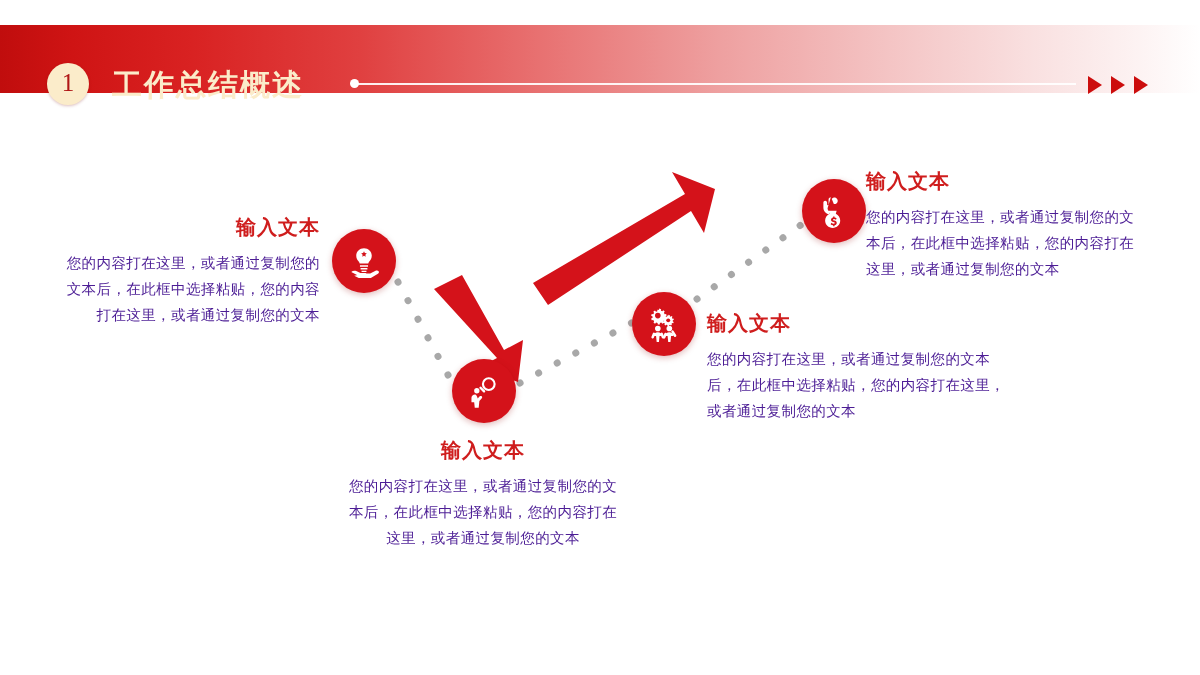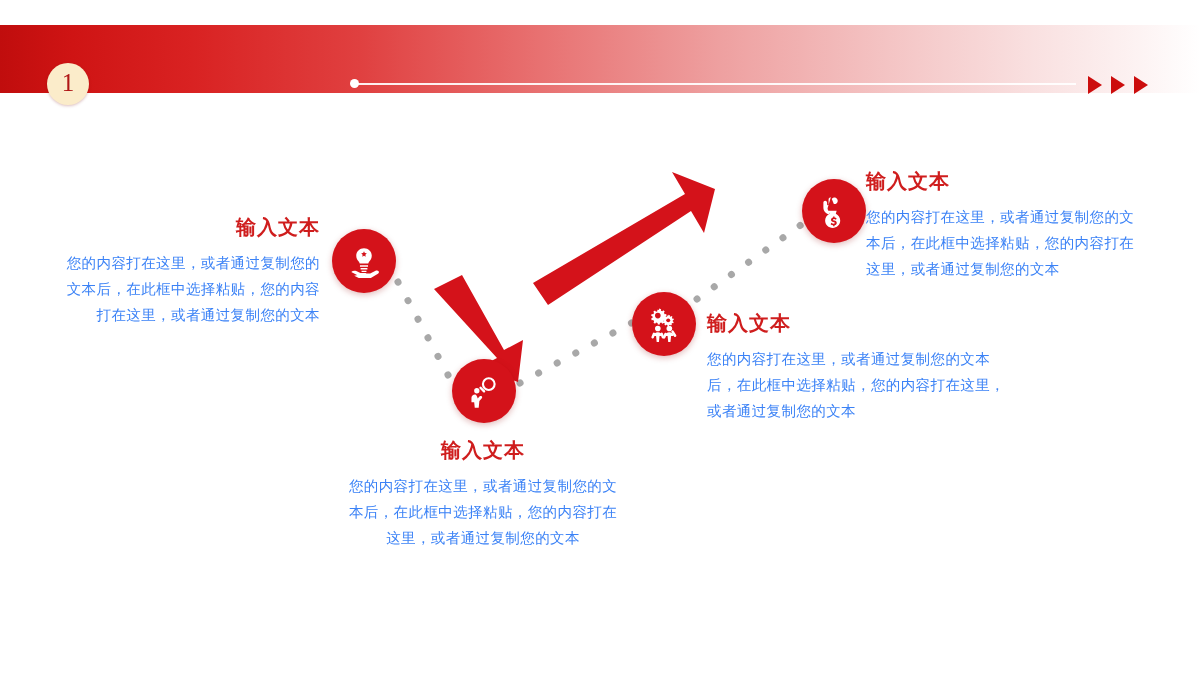--- a/index.html
+++ b/index.html
@@ -135,36 +135,37 @@
     font-weight: bold;
     font-size: 20px;
     color: #cf1d1d;
     letter-spacing: 1px;
     margin-bottom: 9px;
   }
   .tblock .t-body {
     font-family: "DejaVu Sans", "Liberation Sans", sans-serif;
     font-size: 14.5px;
     line-height: 26px;
-    color: #3b82f6;
+    color: #4c1d95;
     letter-spacing: 0.4px;
   }
   .align-right  { text-align: right; }
   .align-left   { text-align: left; }
   .align-center { text-align: center; }
 </style>
 </head>
 <body>
 
 <div id="slide">
 
   <div class="banner">
     <div class="banner-num-circle">
       <span class="banner-num">1</span>
     </div>
+    <div class="banner-title">工作总结概述</div>
     <div class="banner-dot"></div>
     <div class="banner-line"></div>
     <div class="banner-arrows">
       <div class="tri"></div>
       <div class="tri"></div>
       <div class="tri"></div>
     </div>
   </div>
 
   <svg id="graphics" viewBox="0 0 1200 675" xmlns="http://www.w3.org/2000/svg">

